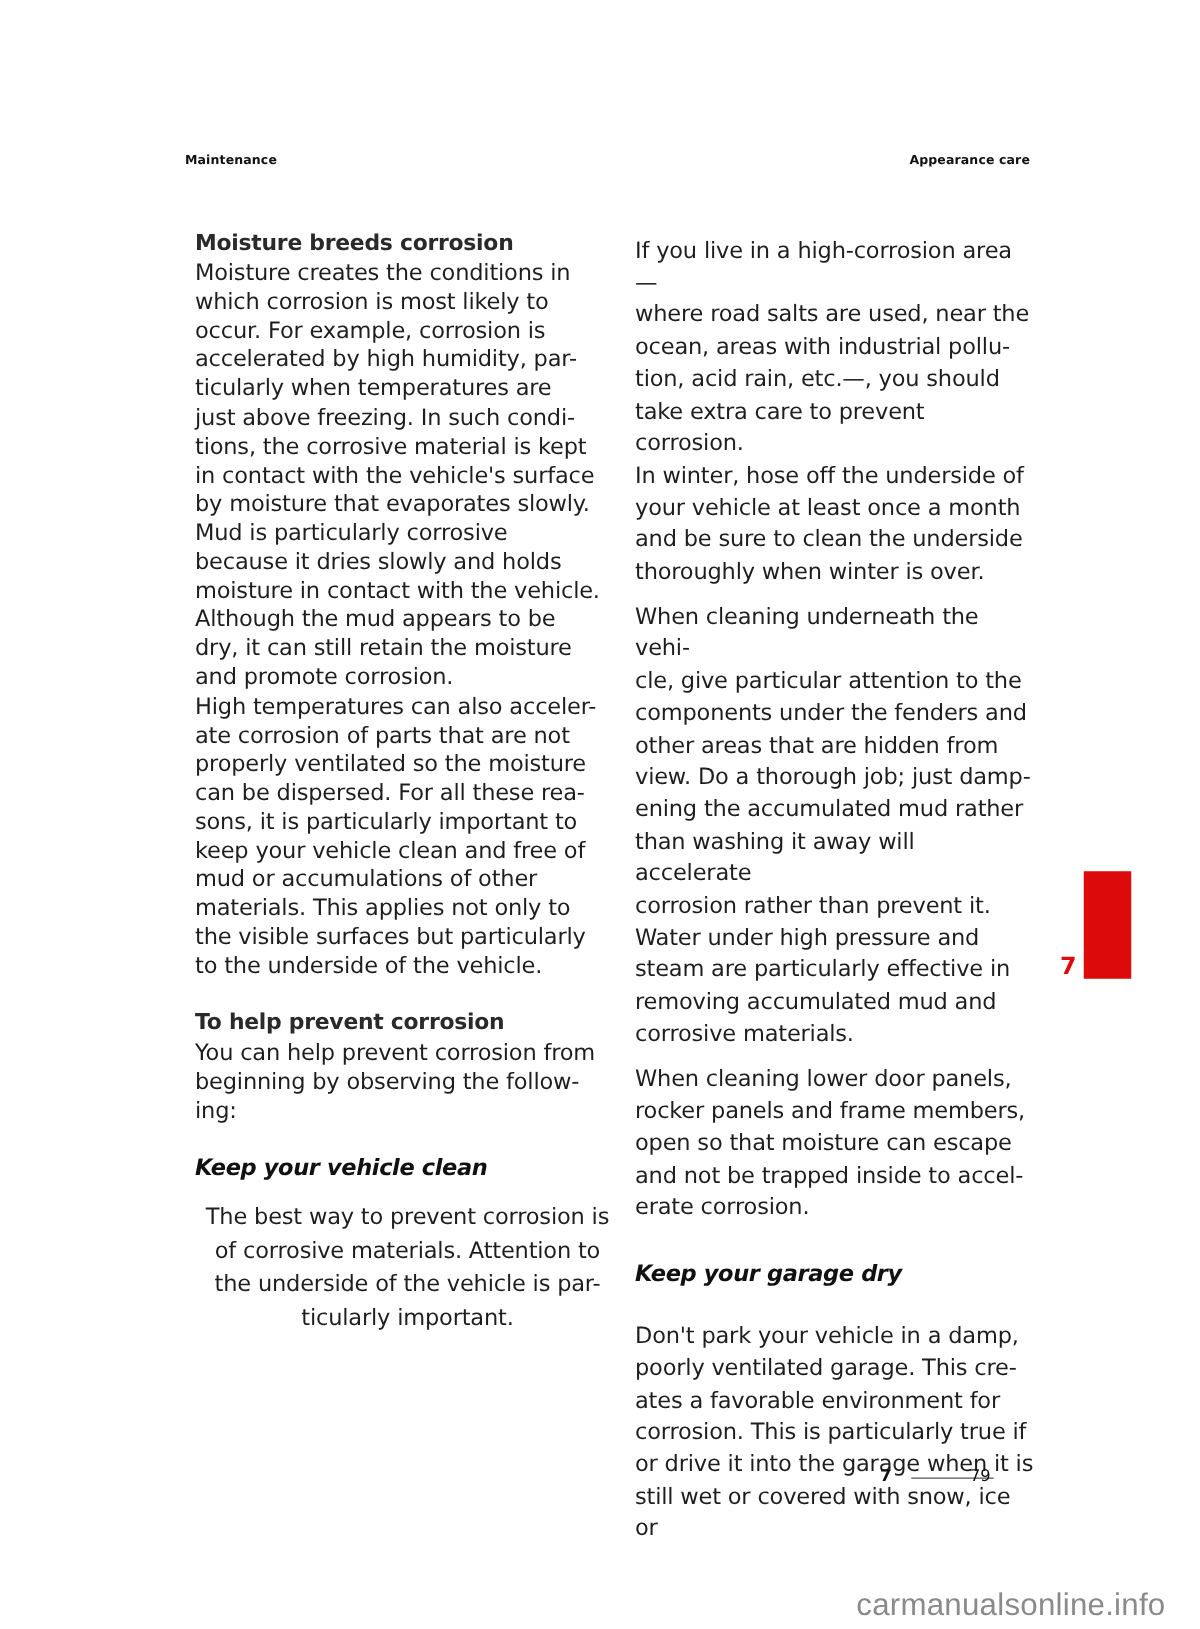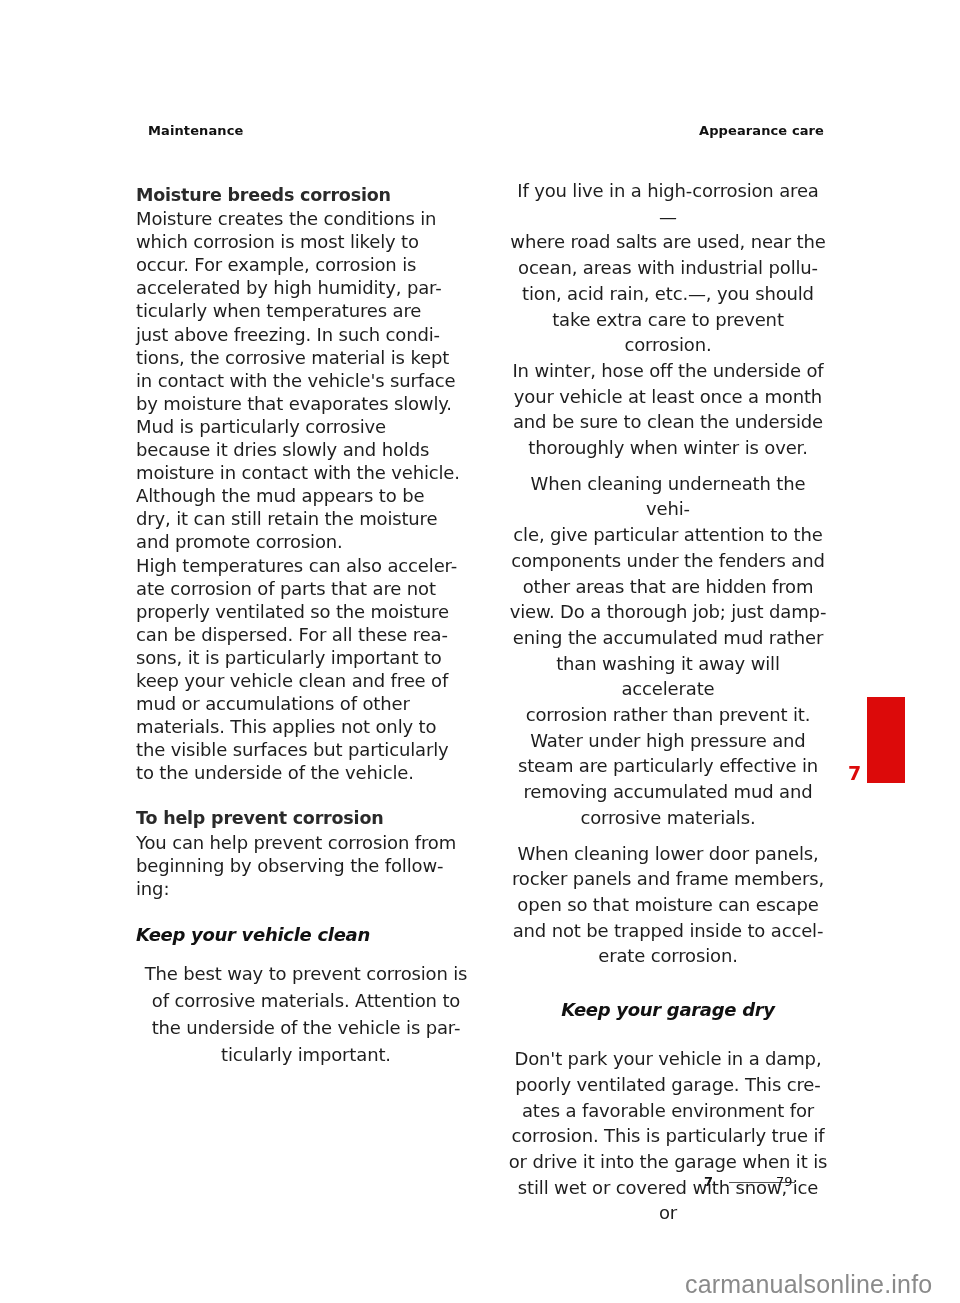--- a/index.html
+++ b/index.html
@@ -1,24 +1,24 @@
 <!DOCTYPE html>
 <html><head>
   <meta charset="utf-8">
   <style>
     html, body { margin: 0; padding: 0; background: #ffffff; }
     body { width: 960px; height: 1303px; position: relative; overflow: hidden;
            font-family: "DejaVu Sans", sans-serif; color: #1e1e1e; }
-    .hdr { position: absolute; top: 123px; font-size: 13px; font-weight: bold; color: #111; letter-spacing: 0.1px; }
+    .hdr { position: absolute; top: 123px; font-size: 10px; font-weight: bold; color: #111; letter-spacing: 0.1px; }
     .hdr-left { left: 148px; }
     .hdr-right { right: 136px; }
 
     .col { position: absolute; top: 184px; }
-    .col-left { left: 136px; width: 340px; }
-    .col-right { left: 508px; width: 320px; top: 178px; text-align: center; }
+    .col-left { left: 156px; width: 340px; }
+    .col-right { left: 508px; width: 320px; top: 188px; }
 
     .p-tight { font-size: 18px; line-height: 23.1px; margin: 0; letter-spacing: -0.15px; }
     .h-bold { font-size: 17.5px; font-weight: bold; color: #2a2a2a; line-height: 23.1px; margin: 0; letter-spacing: -0.2px; }
     .gap-tight { height: 23px; }
     .h-italic { font-size: 18px; font-weight: bold; font-style: italic; color: #111; margin: 0; line-height: 26px; letter-spacing: -0.3px; }
     .p-loose { font-size: 18px; line-height: 27.2px; margin: 0; letter-spacing: -0.15px; }
     .p-right { font-size: 18px; line-height: 25.7px; margin: 0; letter-spacing: -0.15px; }
 
     .mt-vc { margin-top: 22px; }
     .mt-vc-body { margin-top: 12px; text-align: center; }

